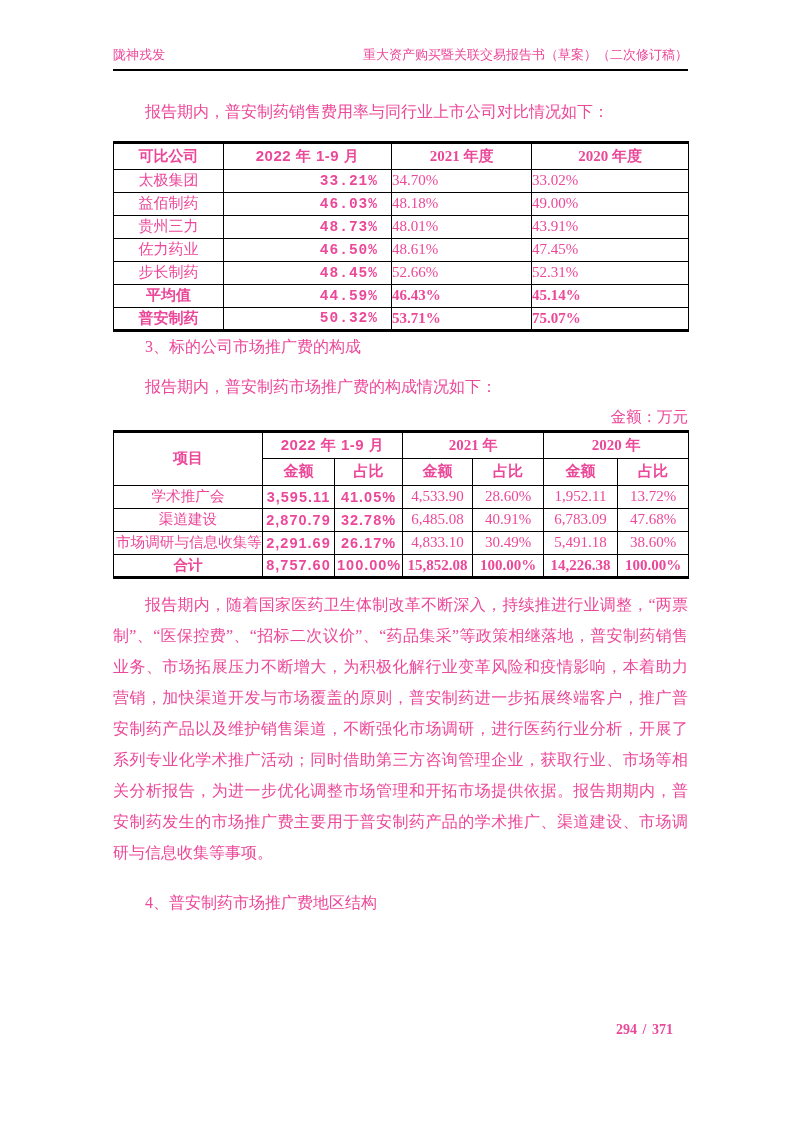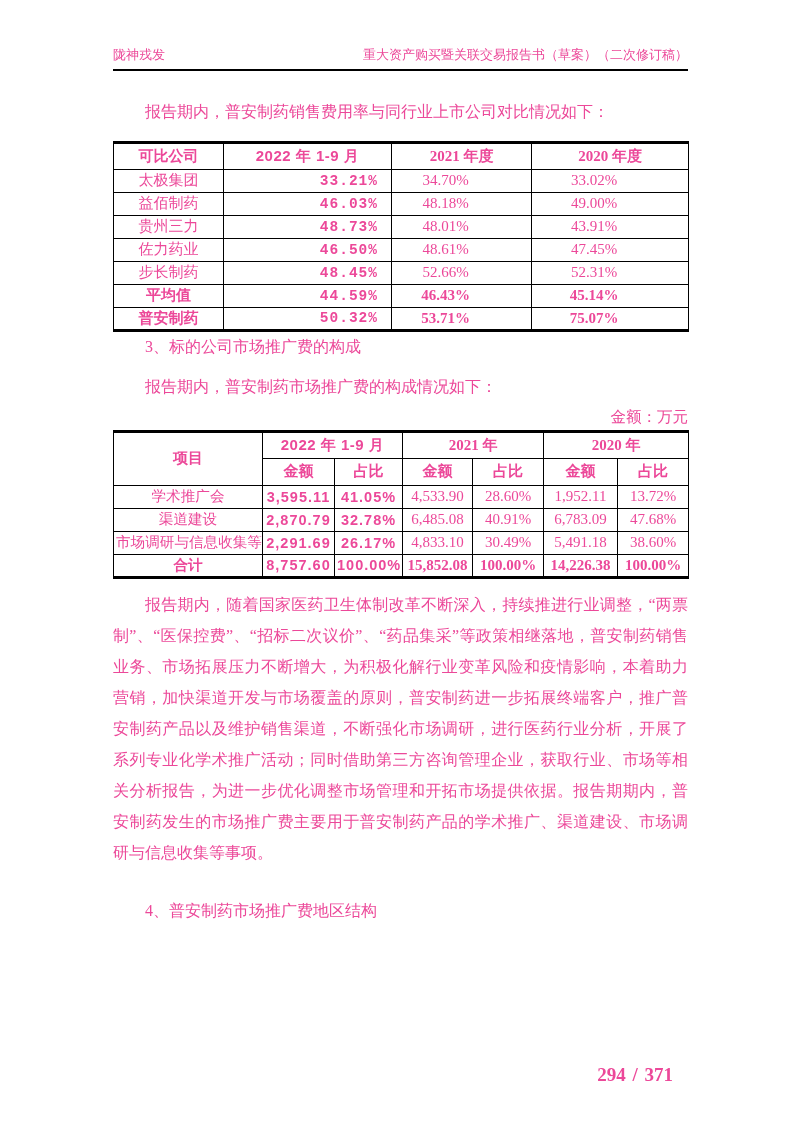--- a/index.html
+++ b/index.html
@@ -32,21 +32,21 @@
     font-size: 16px;
     line-height: 30.5px;
     text-align: justify;
     text-indent: 2em;
   }
   .para-1 { margin-top: 26px; }
   .para-2 { margin-top: 20px; }
   .heading-para { font-size: 16px; line-height: 30.5px; text-indent: 2em; }
   .para-3 { margin-top: 10px; }
   .para-4 { margin-top: 10px; line-height: 31px; }
-  .heading-4 { margin-top: 28px; }
+  .heading-4 { margin-top: 20px; }
   
   .unit-label {
     font-size: 15.5px;
     text-align: right;
     line-height: 24px;
     margin-top: 2px;
   }
   
   table.doc-table {
     width: 100%;
@@ -60,38 +60,38 @@
   .doc-table th, .doc-table td {
     border: 1px solid #000;
     font-size: 15px;
     white-space: nowrap;
     overflow: hidden;
   }
   .doc-table th { font-weight: bold; text-align: center; height: 27px; }
   .doc-table td { height: 23px; }
   .t1 td.c-company { text-align: center; }
   .t1 td.c-2022 { text-align: right; padding-right: 13px; font-family: Liberation Mono, monospace; }
-  .t1 td.c-year  { text-align: center; padding-right: 32px; }
+  .t1 td.c-year  { text-align: left; padding-right: 32px; }
   .t2 td { text-align: center; padding: 0 2px; }
   .t2 td.c-item { font-size: 14.6px; }
   tr.bold-row td { font-weight: bold; }
   
   .bs {
     font-family: "Liberation Sans", "DejaVu Sans", sans-serif;
     font-weight: bold;
     letter-spacing: 1px;
     font-size: 14.5px !important;
   }
   th.bs { letter-spacing: 0.5px; font-size: 15px !important; }
   
   .page-footer {
     position: absolute;
-    top: 1064px;
+    top: 1022px;
     right: 120px;
-    font-size: 19px;
+    font-size: 14px;
     font-weight: bold;
     word-spacing: 2px;
   }
 </style>
 </head>
 <body>
 
 <div class="page">
   <div class="content">
 

